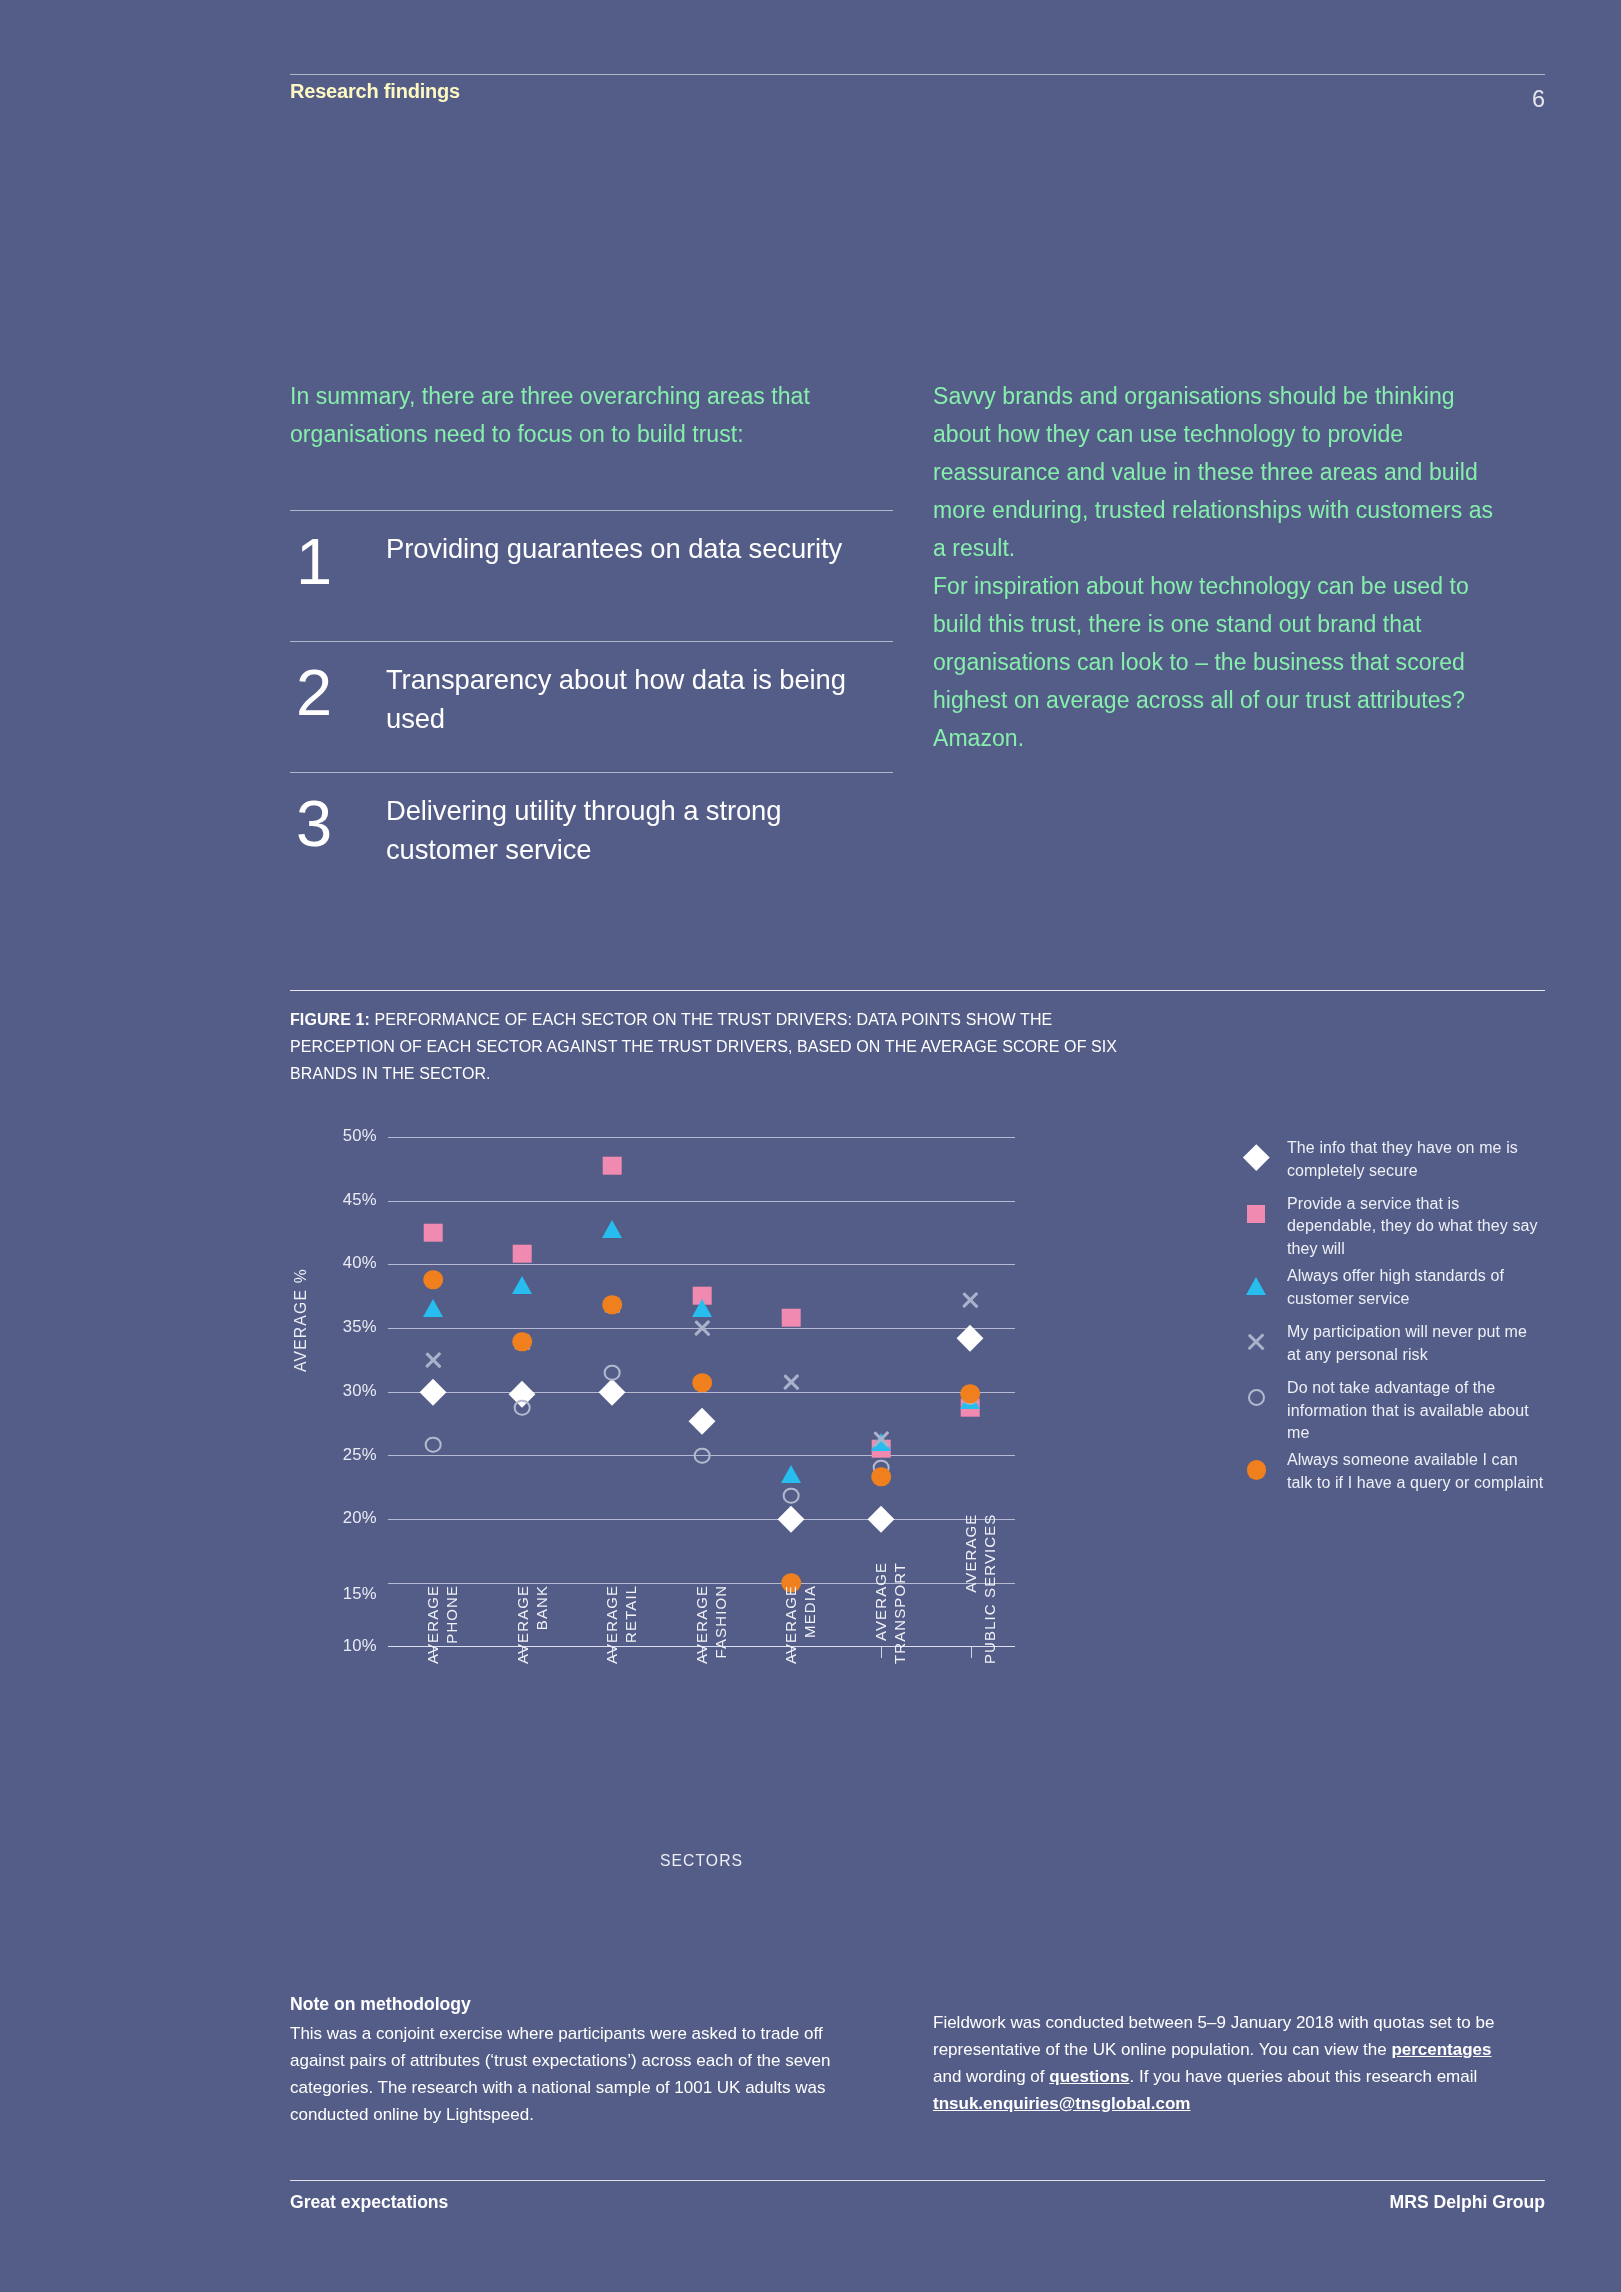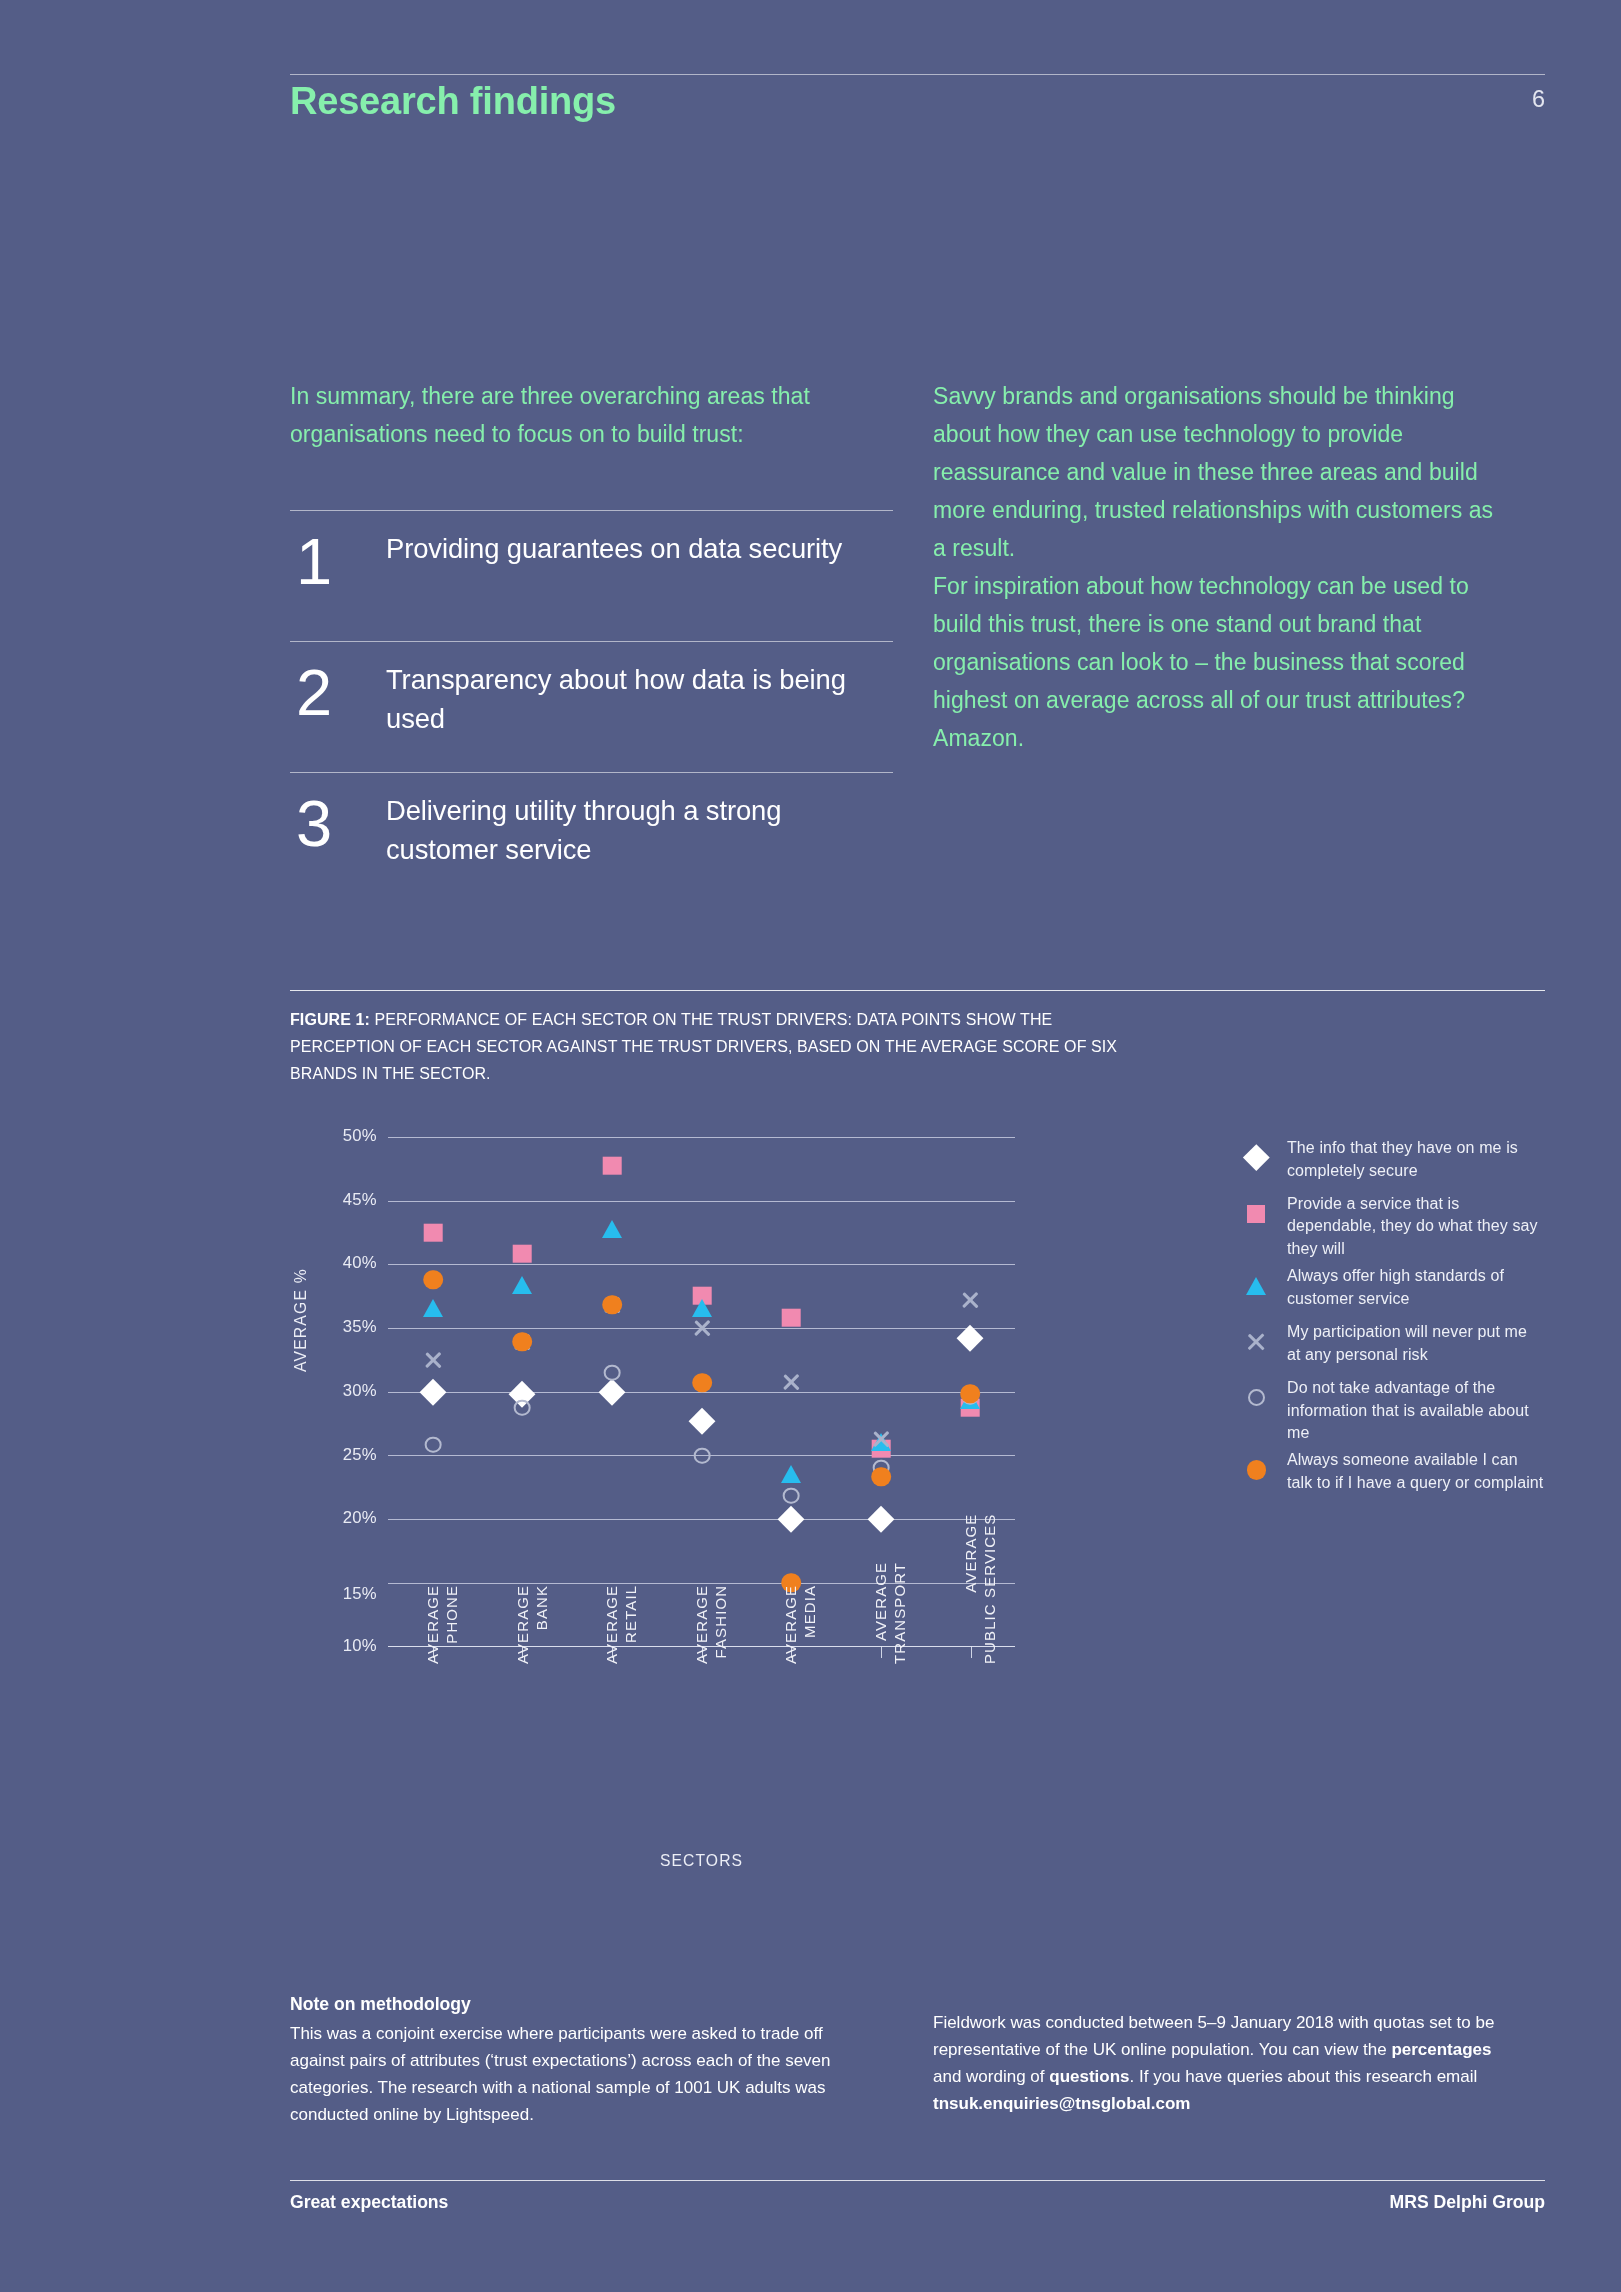--- a/index.html
+++ b/index.html
@@ -13,21 +13,21 @@
   }
   .page { position: absolute; left: 0; top: 0; width: 1621px; height: 2293px; }
 
   
   .hdr-rule {
     position: absolute; left: 290px; top: 74px; width: 1255px; height: 1px;
     background: rgba(255,255,255,.55);
   }
   .hdr-title {
     position: absolute; left: 290px; top: 80px;
-    font-size: 38px; font-weight: 600; letter-spacing: -0.2px; color: #86efac;
+    font-size: 20px; font-weight: 600; letter-spacing: -0.2px; color: #fef9c3;
   }
   .hdr-page {
     position: absolute; left: 1490px; top: 86px; width: 55px; text-align: right;
     font-size: 23.5px; color: #e3e5ef; font-weight: 400;
   }
 
   
   .col-left  { position: absolute; left: 290px; top: 377px; width: 549px; }
   .col-right { position: absolute; left: 933px; top: 377px; width: 573px; }
   .para {
@@ -151,21 +151,21 @@
     width: 20.6px; height: 3.3px; background: #aab2cb; border-radius: 1px;
   }
   .lg-x::before { transform: translate(-50%,-50%) rotate(45deg); }
   .lg-x::after  { transform: translate(-50%,-50%) rotate(-45deg); }
 
   
   .meth-left  { position: absolute; left: 290px; top: 1990px; width: 588px; }
   .meth-right { position: absolute; left: 933px; top: 2009px; width: 588px; }
   .meth-h { font-size: 17.6px; font-weight: 700; line-height: 29px; color: #fff; margin-bottom: 1px; }
   .meth-p { font-size: 17px; line-height: 27px; color: #fff; }
-  .meth-p u, .meth-p .lnk { font-weight: 700; }
+  .meth-p u, .meth-p .lnk { text-decoration: underline; font-weight: 700; }
 
   
   .ftr-rule {
     position: absolute; left: 290px; top: 2180px; width: 1255px; height: 1px;
     background: rgba(255,255,255,.8);
   }
   .ftr-left  { position: absolute; left: 290px; top: 2192px; font-size: 17.6px; font-weight: 600; color: #fff; }
   .ftr-right { position: absolute; left: 1153px; top: 2192px; width: 392px; text-align: right;
                font-size: 17.6px; font-weight: 600; color: #fff; }
 </style>

